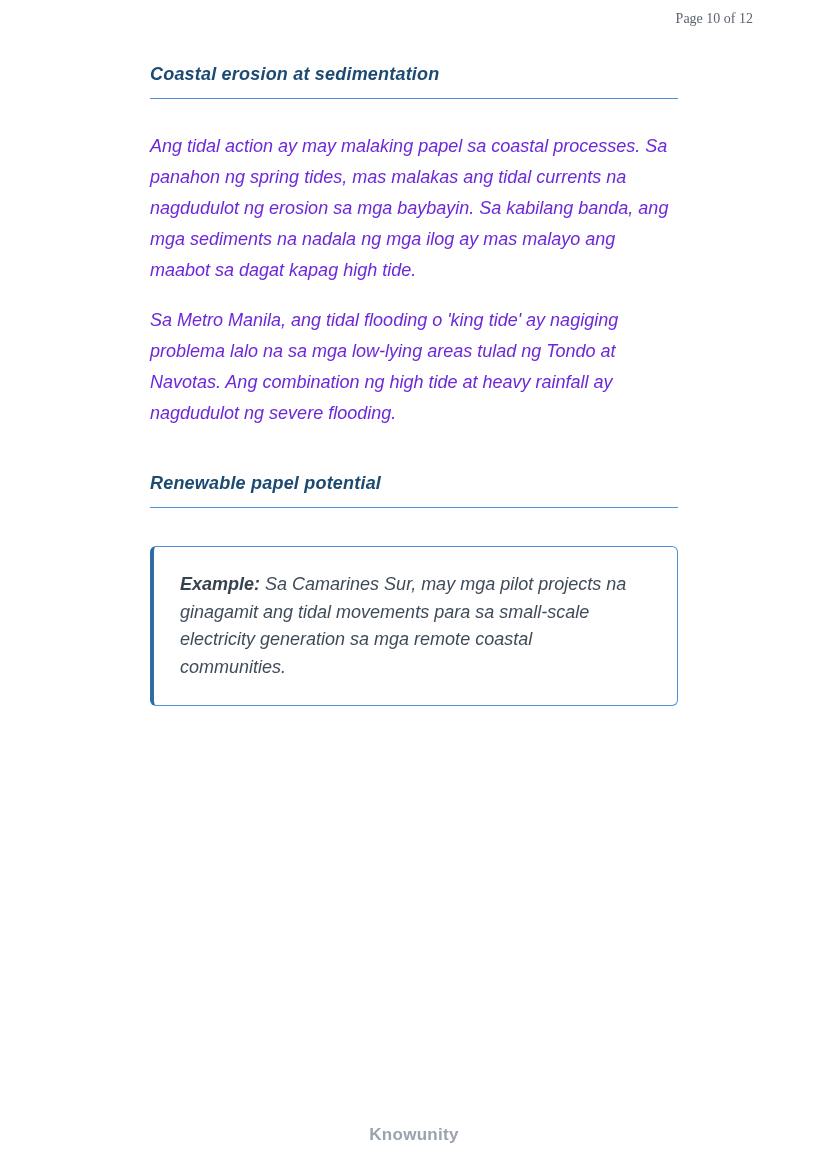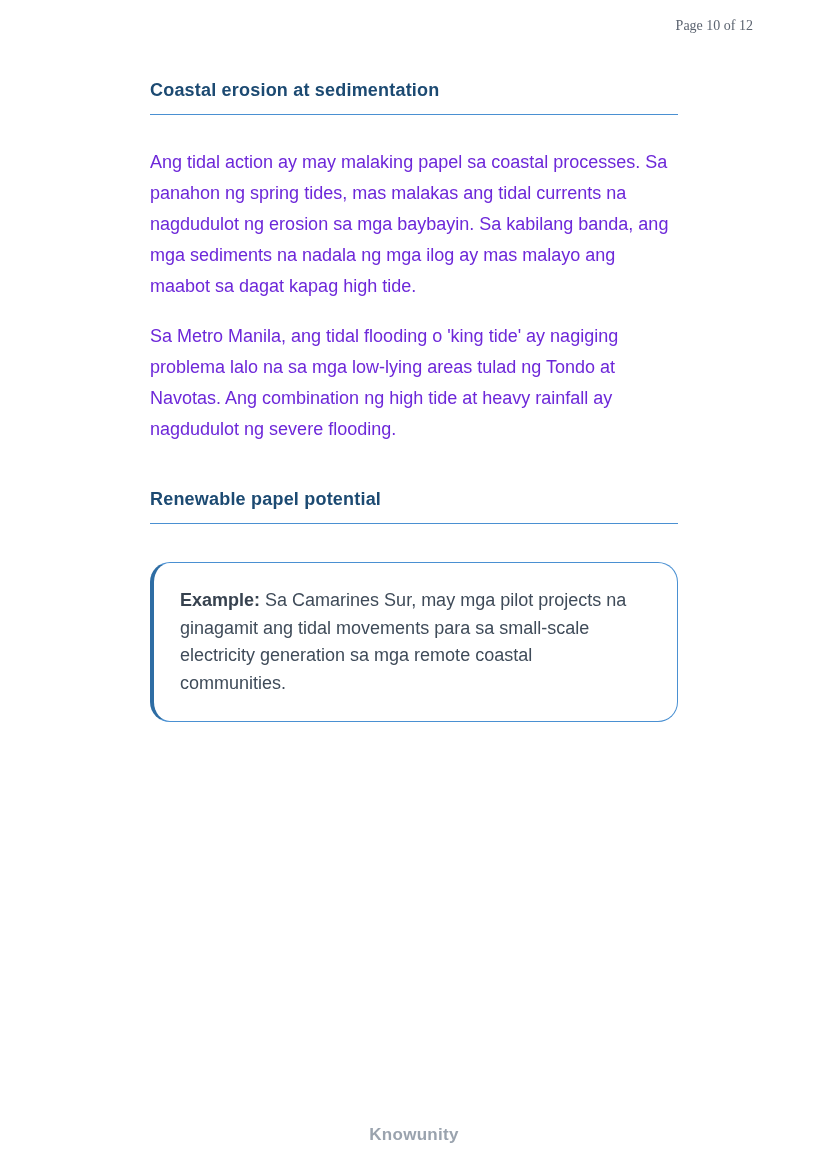--- a/index.html
+++ b/index.html
@@ -12,31 +12,32 @@
     overflow: hidden;
   }
   .page {
     position: relative;
     width: 828px;
     height: 1171px;
     background: #ffffff;
   }
   .page-number {
     position: absolute;
-    top: 18px;
+    top: 11px;
     right: 75px;
     font-family: "Liberation Serif", serif;
     font-size: 14px;
     color: #5c6470;
   }
   .content {
     position: absolute;
-    top: 80px;
+    top: 64px;
     left: 150px;
     width: 528px;
+    font-style: italic;
   }
   .section-heading {
     font-size: 18px;
     font-weight: bold;
     color: #1c4a72;
     letter-spacing: 0.2px;
     padding-bottom: 13px;
     border-bottom: 1px solid #4a90d2;
     margin-bottom: 32px;
   }
@@ -46,21 +47,21 @@
   .para {
     font-size: 18px;
     line-height: 31px;
     color: #6d28d9;
     margin-bottom: 19px;
   }
   .example-box {
     margin-top: 38px;
     border: 1.5px solid #4a90d2;
     border-left: 4px solid #2e6da4;
-    border-radius: 20px;
+    border-radius: 6px;
     padding: 24px 42px 24px 26px;
     font-size: 18px;
     line-height: 27.5px;
     color: #3f4b59;
   }
   .example-label {
     font-weight: bold;
     color: #37424f;
   }
   .footer {

